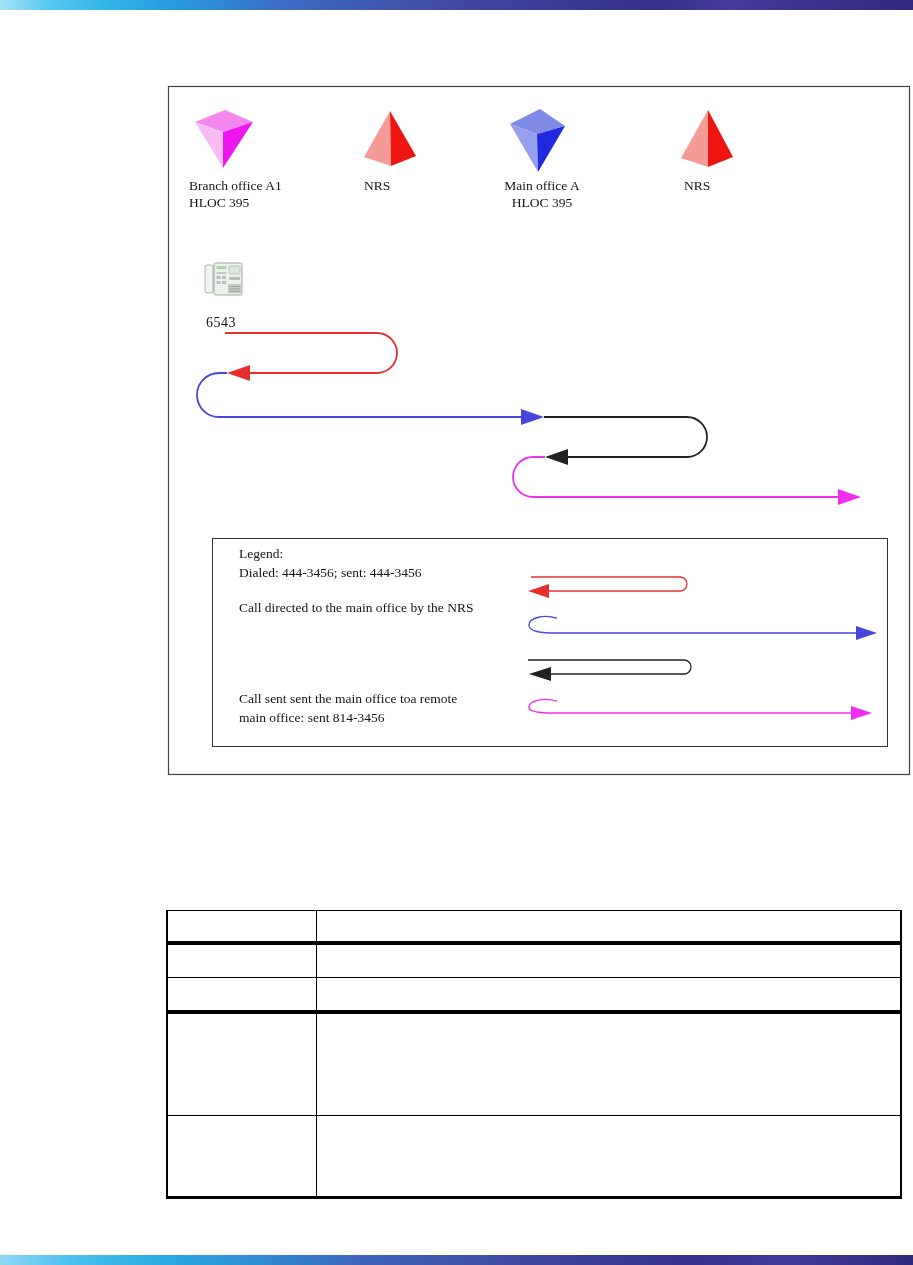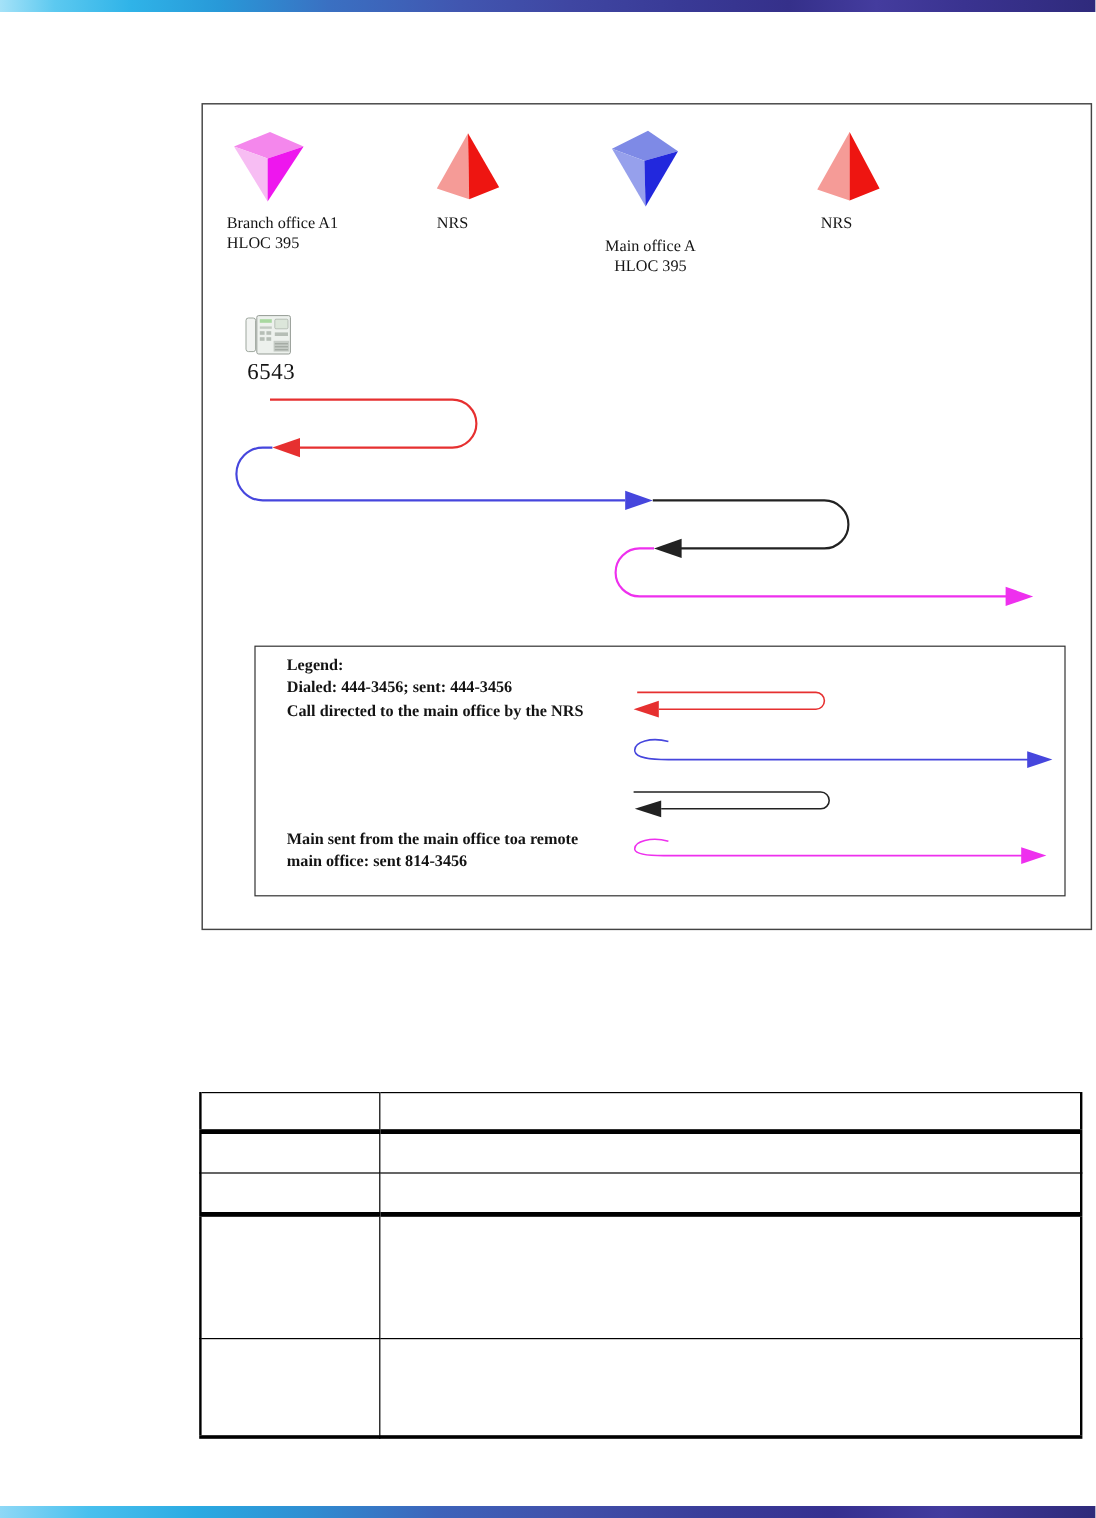--- a/index.html
+++ b/index.html
@@ -6,22 +6,22 @@
   .page{
     position:relative;width:913px;height:1265px;background:#ffffff;overflow:hidden;
     font-family:"Liberation Serif","DejaVu Serif",serif;color:#141414;padding-left:20px;
   }
   .gradbar{position:absolute;left:0;width:913px;height:10px;}
   .gradbar.top{top:0;background:linear-gradient(90deg,#a5e2f8 0%,#5cc9f0 5%,#2fb3e8 12%,#2899d8 20%,#3a70c2 30%,#4156b0 42%,#3f46a2 52%,#393a96 62%,#35308a 72%,#443c9e 80%,#3a3390 88%,#2f2a7c 100%);}
   .gradbar.bottom{top:1255px;background:linear-gradient(90deg,#8ed8f6 0%,#49c0ee 8%,#2aaae2 18%,#2f8ed2 28%,#3d63ba 40%,#4150aa 52%,#3a3e9a 64%,#363090 76%,#423b9e 86%,#2e2a7a 100%);}
   .fig-svg{position:absolute;left:0;top:0;}
   .lbl{position:absolute;font-size:13.5px;line-height:17px;}
   .lbl.center{text-align:center;}
-  .ext{position:absolute;font-size:19px;line-height:16px;letter-spacing:.5px;}
-  .legend-text{position:absolute;font-size:13.5px;line-height:18.5px;font-weight:bold;}
+  .ext{position:absolute;font-size:14px;line-height:16px;letter-spacing:.5px;margin-top:12px;}
+  .legend-text{position:absolute;font-size:13.5px;line-height:18.5px;}
   .doc-table{
     position:absolute;left:166px;top:910px;width:734px;
     border-collapse:collapse;table-layout:fixed;
     border-left:2px solid #000;border-right:2px solid #000;
     border-top:1.5px solid #000;border-bottom:3px solid #000;
     font-size:13px;
   }
   .doc-table td{padding:2px 6px;vertical-align:top;}
   .doc-table td:first-child{border-right:1.5px solid #000;}
   .doc-table tr.sep-thick td{border-bottom:4px solid #000;}
@@ -100,35 +100,35 @@
       <path d="M 557 701 C 543 697 528 701 529 708 C 530 712 540 713 553 713 H 852" stroke="#ee30ee"></path>
       <polygon points="872,713 851,706 851,720" fill="#ee30ee" stroke="none"></polygon>
     </g>
   </svg>
 
   <div class="lbl" style="left:189px;top:177px;">
     <div>Branch office A1</div>
     <div>HLOC 395</div>
   </div>
   <div class="lbl" style="left:364px;top:177px;">NRS</div>
-  <div class="lbl center" style="left:492px;top:177px;width:100px;margin-top:19px;">
+  <div class="lbl center" style="left:492px;top:177px;width:100px;">
     <div>Main office A</div>
     <div>HLOC 395</div>
   </div>
   <div class="lbl" style="left:684px;top:177px;">NRS</div>
 
   <div class="ext" style="left:206px;top:303px;">6543</div>
 
   <div class="legend-text" style="left:239px;top:545px;">
     <div>Legend:</div>
     <div>Dialed: 444-3456; sent: 444-3456</div>
   </div>
-  <div class="legend-text" style="left:239px;top:584px;">Call directed to the main office by the NRS</div>
+  <div class="legend-text" style="left:239px;top:599px;">Call directed to the main office by the NRS</div>
   <div class="legend-text" style="left:239px;top:690px;">
-    <div>Main sent from the main office toa  remote</div>
+    <div>Call sent sent the main office toa  remote</div>
     <div>main office: sent 814-3456</div>
   </div>
 
   <table class="doc-table">
     <colgroup>
         <col style="width:149px">
         <col style="width:585px">
       </colgroup>
     <tbody>
         <tr class="sep-thick" style="height:32px">

